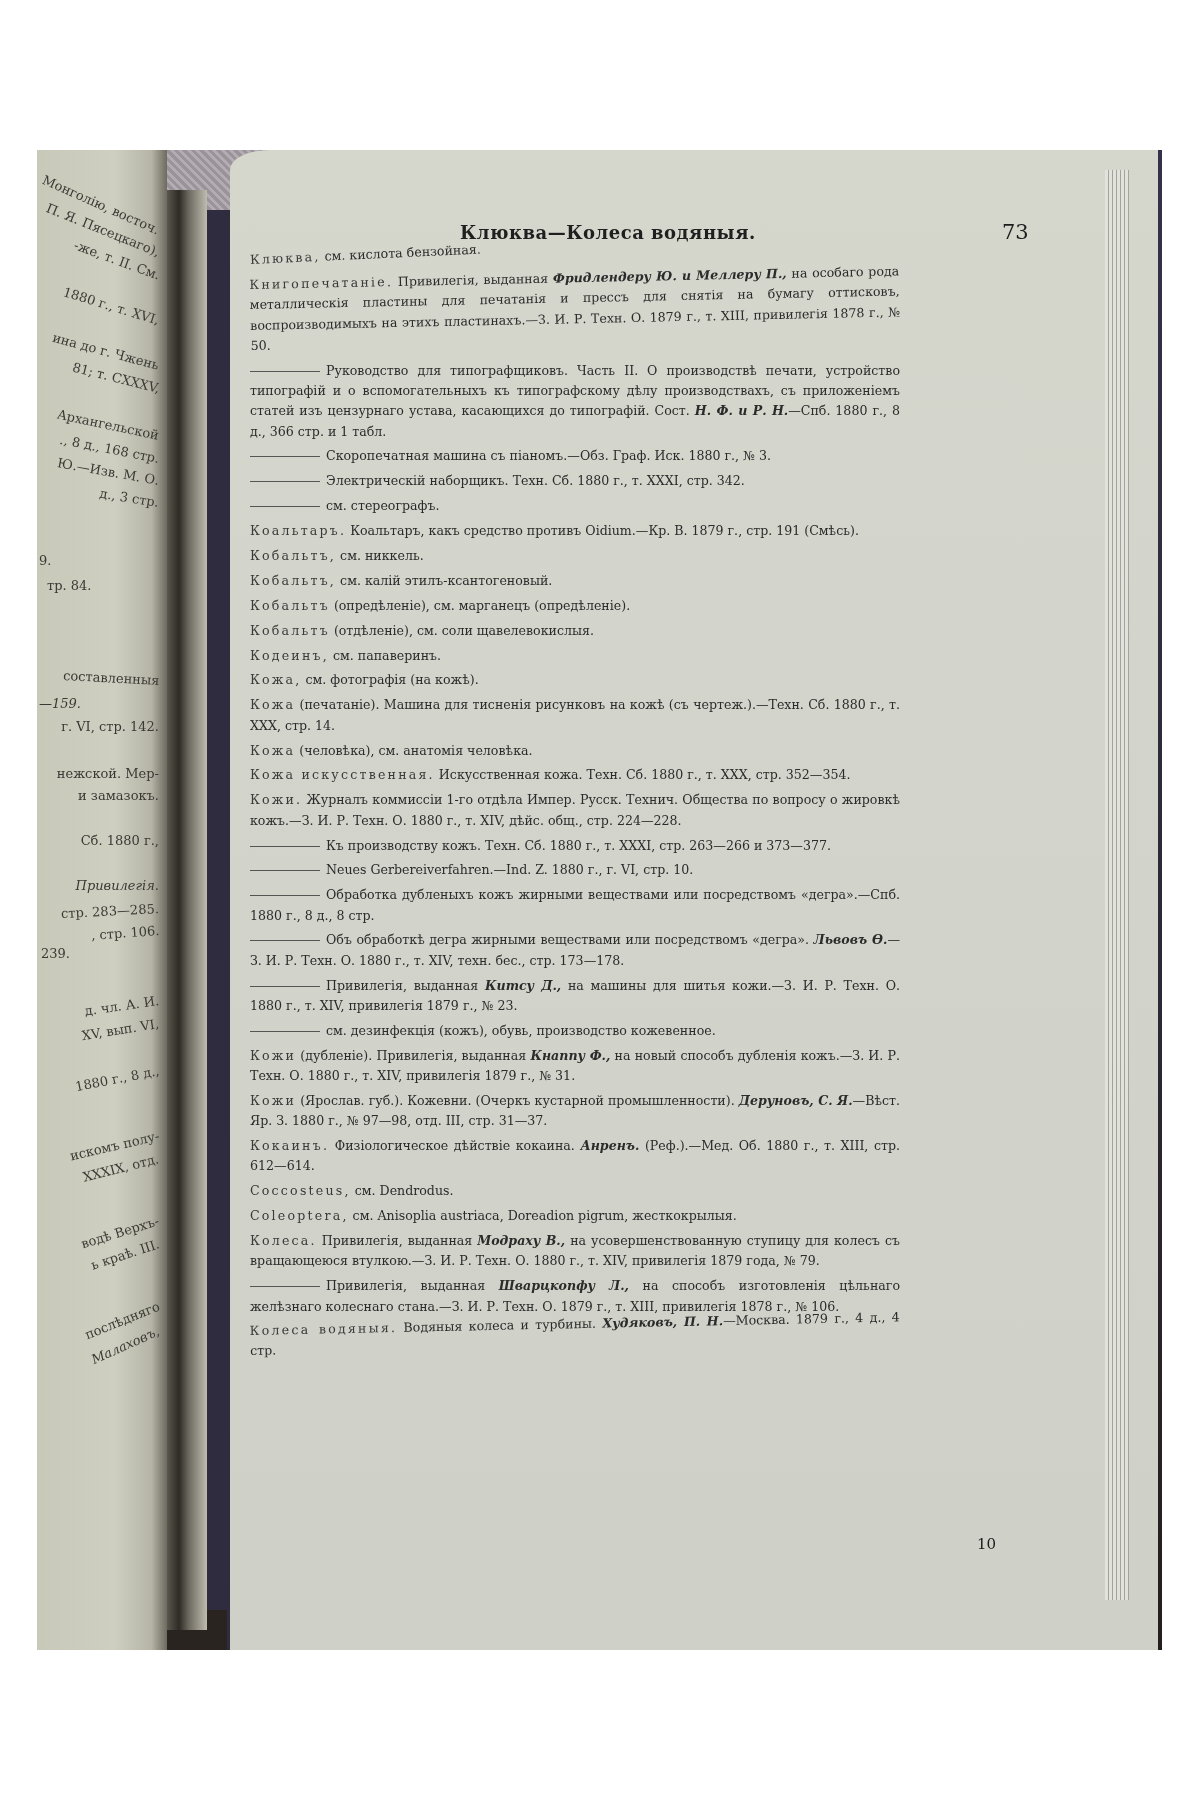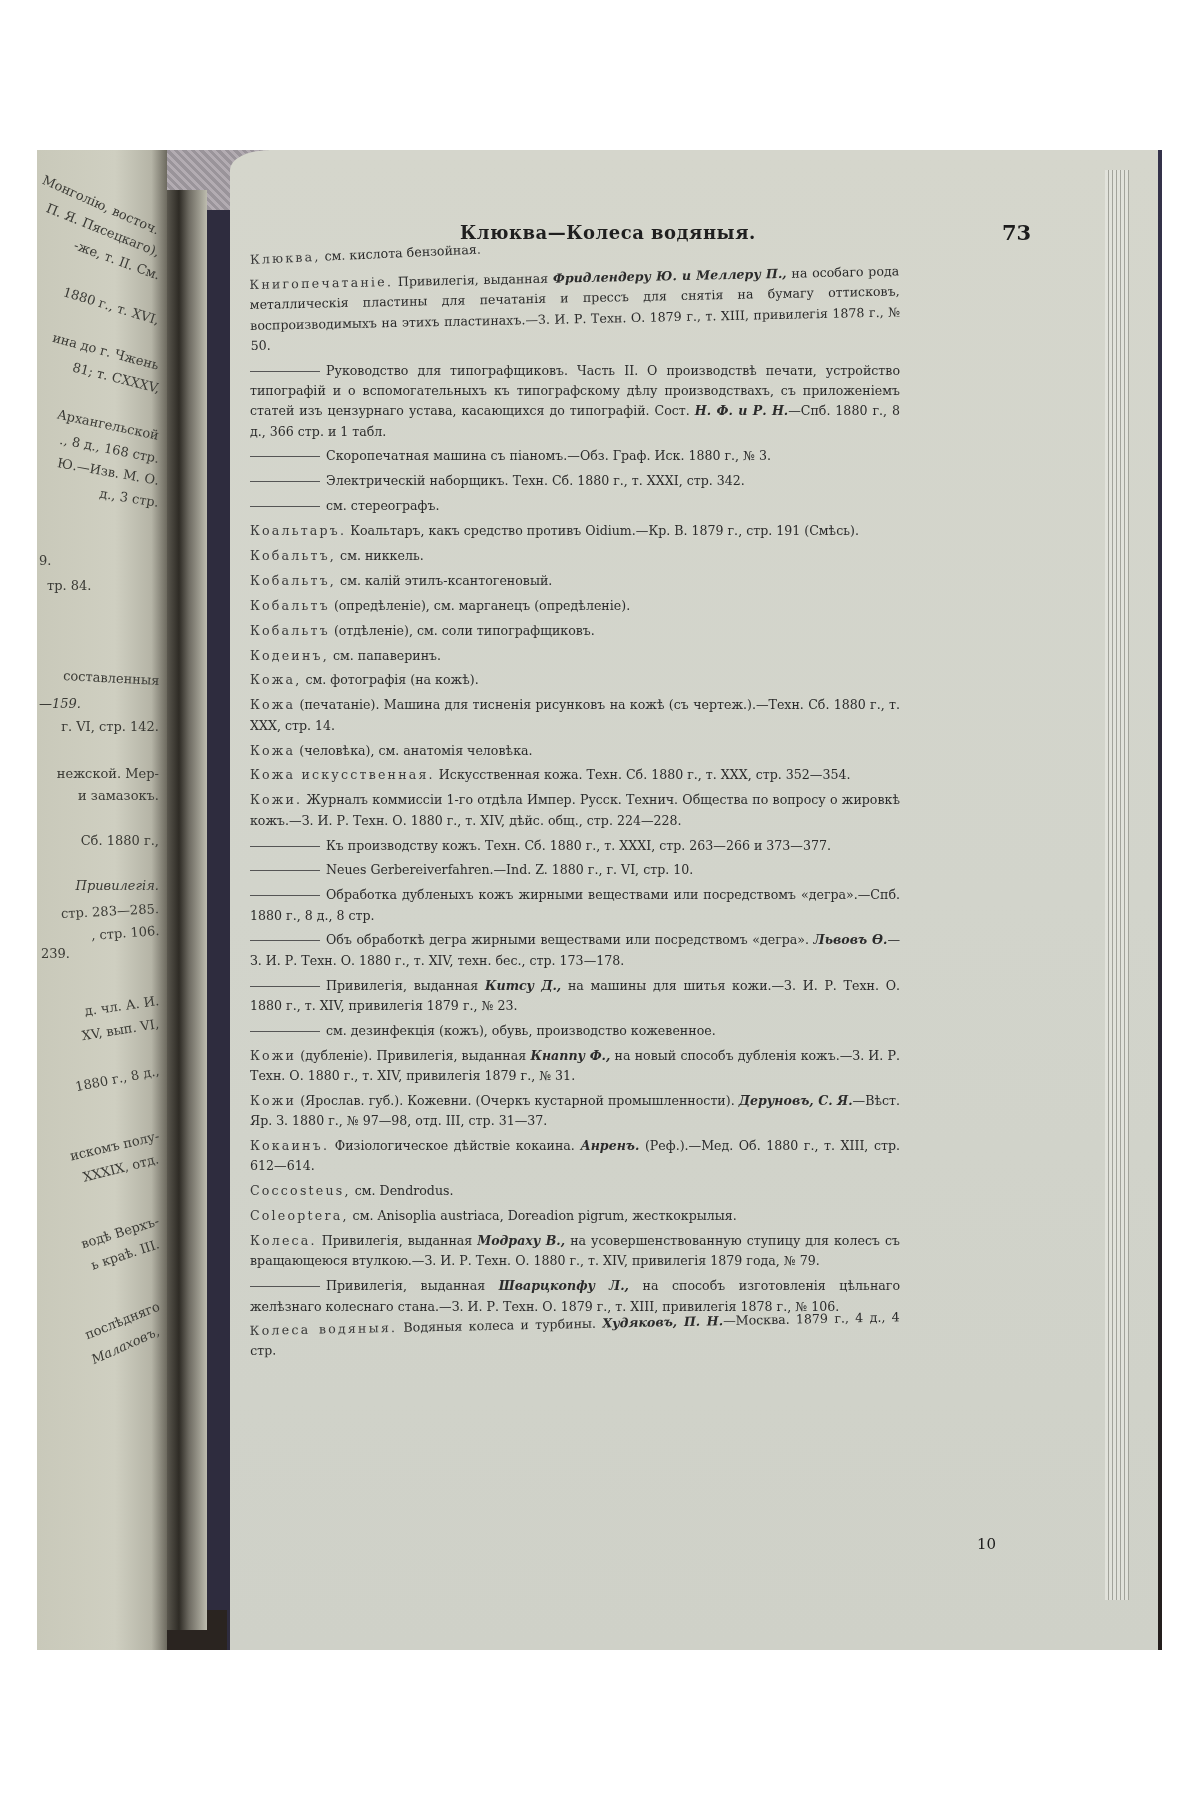--- a/index.html
+++ b/index.html
@@ -20,21 +20,21 @@
                 background:linear-gradient(180deg,#d5d6cc 0%,#d2d4cb 50%,#cfd1c8 100%);
                 border-top-left-radius:40px 20px;margin-left:28px; }
   .page-edges { position:absolute; left:1068px; top:20px; width:24px; height:1430px;
                 background:repeating-linear-gradient(90deg,#e4e5de 0 3px,#9a9b93 3px 4px);
                 opacity:.85; }
   .left-text { position:absolute; left:0; top:0; width:130px; height:1500px;
                font-size:13px; line-height:22px; color:#3a3a35; }
   .lt { position:absolute; right:8px; white-space:nowrap; transform-origin:right center; }
   .running-head { position:absolute; top:72px; left:230px; font-size:18px; font-weight:bold;
                   letter-spacing:.5px; color:#1f1f1f; }
-  .page-num { position:absolute; top:70px; left:772px; font-size:21px; font-weight:bold; color:#1c1c1c; }
+  .page-num { position:absolute; top:70px; left:772px; font-size:21px; font-weight:normal; color:#1c1c1c; }
   .sig-num { position:absolute; top:1385px; left:747px; font-size:15px; color:#1c1c1c; }
   .entries { position:absolute; left:20px; top:100px; width:650px; font-size:12.6px;
              line-height:20.3px; color:#2b2b2b; }
   .entry { position:relative; margin:0 0 4.6px 0; text-align:justify; }
   .entry .head { letter-spacing:2.2px; color:#3a3a3a; }
   .dash { display:inline-block; width:70px; border-bottom:1px solid #555; margin-right:6px; vertical-align:middle; }
   .it { font-style:italic; font-weight:bold; }
   .skew1 { transform:rotate(-2.6deg); transform-origin:left center; }
   .skew2 { transform:rotate(-1.2deg); transform-origin:left center; }
 </style>
@@ -92,21 +92,21 @@
       <div class="entry skew1"><span class="head">Клюква,</span> <span>см. кислота бензойная.</span></div>
       <div class="entry skew2"><span class="head">Книгопечатаніе.</span> <span>Привилегія, выданная</span> <span class="it">Фридлендеру Ю. и Меллеру П.,</span> <span>на особаго рода металлическія пластины для печатанія и прессъ для снятія на бумагу оттисковъ, воспроизводимыхъ на этихъ пластинахъ.—З. И. Р. Техн. О. 1879 г., т. XIII, привилегія 1878 г., № 50.</span></div>
       <div class="entry"><span class="dash"></span><span>Руководство для типографщиковъ. Часть II. О производствѣ печати, устройство типографій и о вспомогательныхъ къ типографскому дѣлу производствахъ, съ приложеніемъ статей изъ цензурнаго устава, касающихся до типографій. Сост.</span> <span class="it">Н. Ф. и Р. Н.</span><span>—Спб. 1880 г., 8 д., 366 стр. и 1 табл.</span></div>
       <div class="entry"><span class="dash"></span><span>Скоропечатная машина съ піаномъ.—Обз. Граф. Иск. 1880 г., № 3.</span></div>
       <div class="entry"><span class="dash"></span><span>Электрическій наборщикъ. Техн. Сб. 1880 г., т. XXXI, стр. 342.</span></div>
       <div class="entry"><span class="dash"></span><span>см. стереографъ.</span></div>
       <div class="entry"><span class="head">Коальтаръ.</span> <span>Коальтаръ, какъ средство противъ Oidium.—Кр. В. 1879 г., стр. 191 (Смѣсь).</span></div>
       <div class="entry"><span class="head">Кобальтъ,</span> <span>см. никкель.</span></div>
       <div class="entry"><span class="head">Кобальтъ,</span> <span>см. калій этилъ-ксантогеновый.</span></div>
       <div class="entry"><span class="head">Кобальтъ</span> <span>(опредѣленіе), см. марганецъ (опредѣленіе).</span></div>
-      <div class="entry"><span class="head">Кобальтъ</span> <span>(отдѣленіе), см. соли типографщиковъ.</span></div>
+      <div class="entry"><span class="head">Кобальтъ</span> <span>(отдѣленіе), см. соли щавелевокислыя.</span></div>
       <div class="entry"><span class="head">Кодеинъ,</span> <span>см. папаверинъ.</span></div>
       <div class="entry"><span class="head">Кожа,</span> <span>см. фотографія (на кожѣ).</span></div>
       <div class="entry"><span class="head">Кожа</span> <span>(печатаніе). Машина для тисненія рисунковъ на кожѣ (съ чертеж.).—Техн. Сб. 1880 г., т. XXX, стр. 14.</span></div>
       <div class="entry"><span class="head">Кожа</span> <span>(человѣка), см. анатомія человѣка.</span></div>
       <div class="entry"><span class="head">Кожа искусственная.</span> <span>Искусственная кожа. Техн. Сб. 1880 г., т. XXX, стр. 352—354.</span></div>
       <div class="entry"><span class="head">Кожи.</span> <span>Журналъ коммиссіи 1-го отдѣла Импер. Русск. Технич. Общества по вопросу о жировкѣ кожъ.—З. И. Р. Техн. О. 1880 г., т. XIV, дѣйс. общ., стр. 224—228.</span></div>
       <div class="entry"><span class="dash"></span><span>Къ производству кожъ. Техн. Сб. 1880 г., т. XXXI, стр. 263—266 и 373—377.</span></div>
       <div class="entry"><span class="dash"></span><span>Neues Gerbereiverfahren.—Ind. Z. 1880 г., г. VI, стр. 10.</span></div>
       <div class="entry"><span class="dash"></span><span>Обработка дубленыхъ кожъ жирными веществами или посредствомъ «дегра».—Спб. 1880 г., 8 д., 8 стр.</span></div>
       <div class="entry"><span class="dash"></span><span>Объ обработкѣ дегра жирными веществами или посредствомъ «дегра».</span> <span class="it">Львовъ Ѳ.</span><span>—З. И. Р. Техн. О. 1880 г., т. XIV, техн. бес., стр. 173—178.</span></div>

